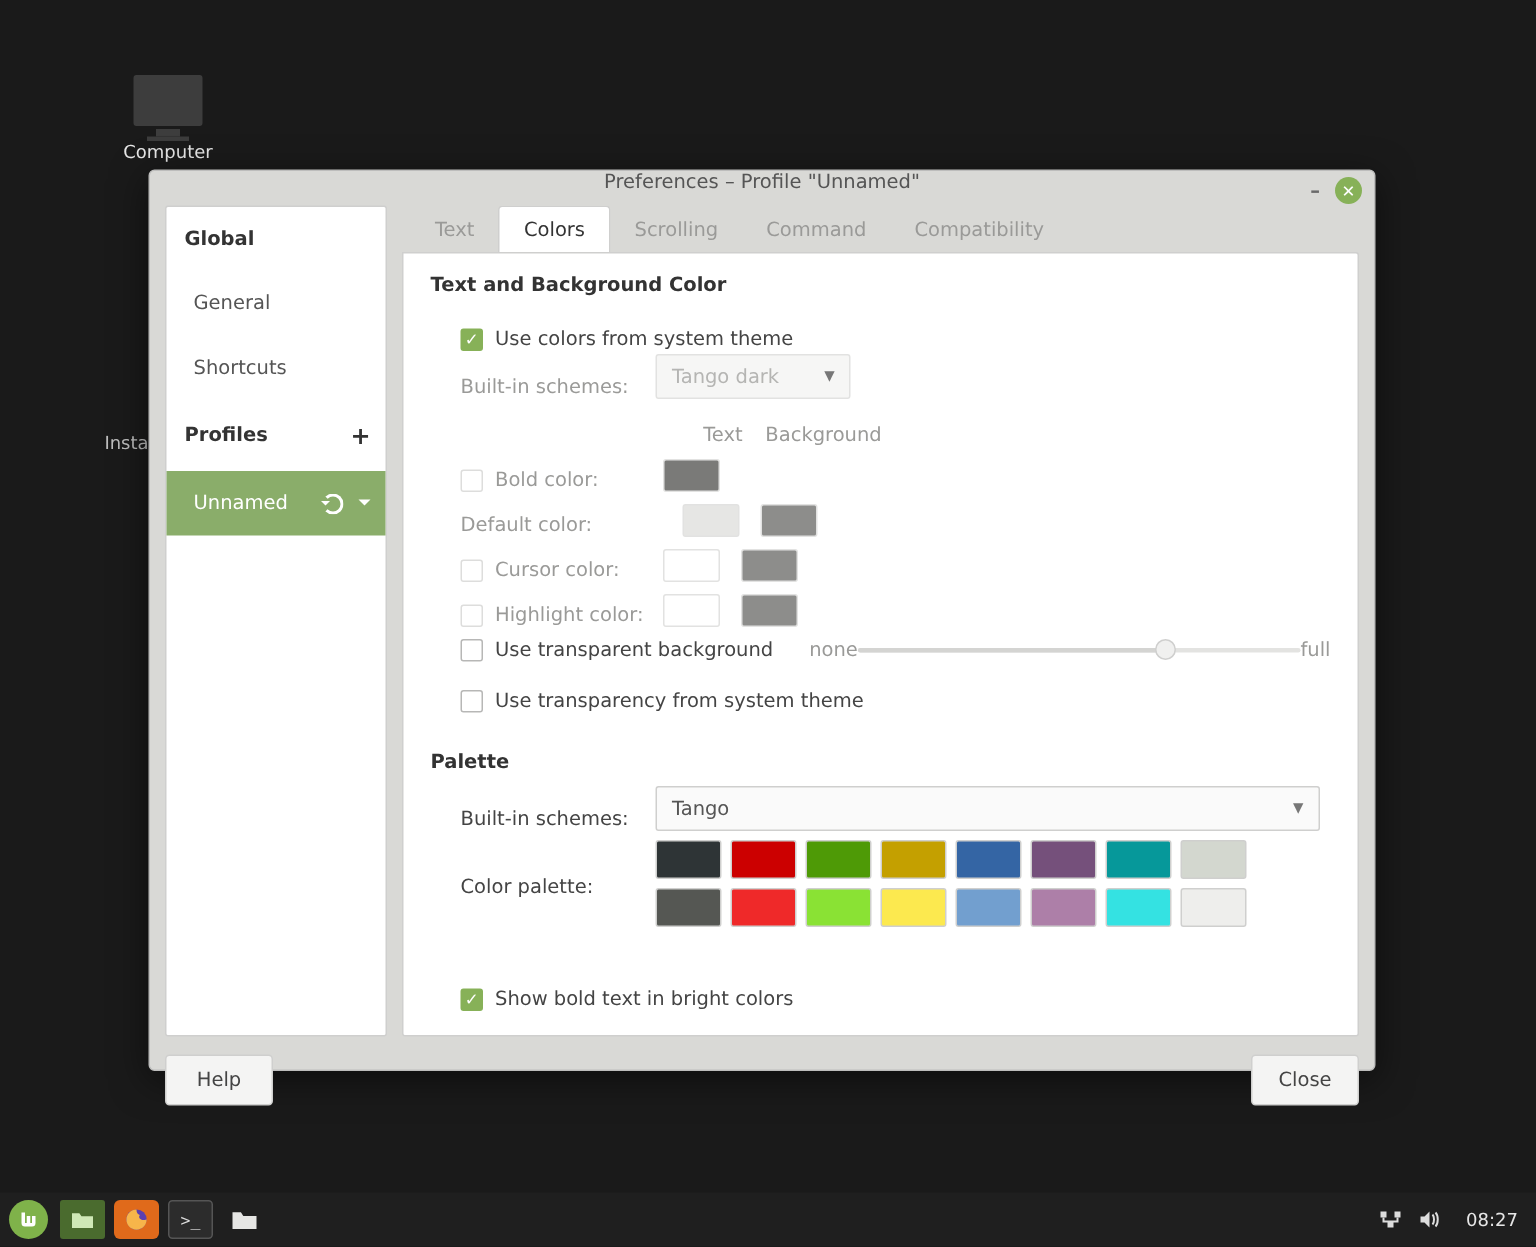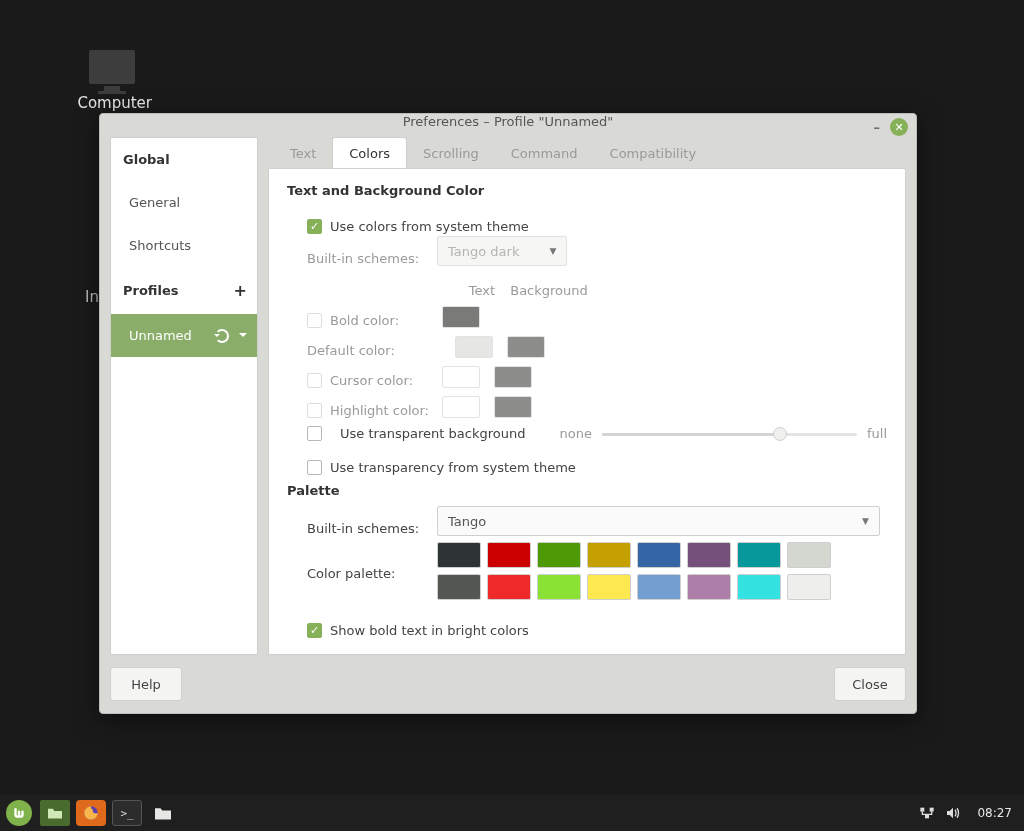--- a/index.html
+++ b/index.html
@@ -1,20 +1,20 @@
 <!DOCTYPE html>
 <html><head>
 <meta charset="utf-8">
 <style>
   html,body{margin:0;padding:0;width:1024px;height:831px;font-family:"DejaVu Sans","Ubuntu",sans-serif;font-size:13px;color:#3c3c3c;background:#111;overflow:hidden}
   *{box-sizing:border-box}
 
   
   .desktop{position:absolute;inset:0;background:#1a1a1a}
-  .desk-icon{position:absolute;text-align:right;color:#e6e6e6;font-size:15px;width:80px}
+  .desk-icon{position:absolute;text-align:center;color:#e6e6e6;font-size:12px;width:80px}
   .desk-icon .mon{width:46px;height:34px;background:#3d3d3d;margin:0 auto 2px;border-radius:2px}
   .desk-icon .stand{width:16px;height:5px;background:#3d3d3d;margin:0 auto}
   .desk-icon .base{width:28px;height:3px;background:#3d3d3d;margin:0 auto}
 
   
   .panel{position:absolute;left:0;right:0;bottom:0;height:36px;background:#1f1f1f;display:flex;align-items:center;padding:0 6px;color:#e6e6e6;font-size:12px}
   .panel .mint{width:26px;height:26px;border-radius:50%;background:#7fb24a;display:flex;align-items:center;justify-content:center;color:#fff;font-weight:bold;margin-right:8px}
   .panel .tb{width:30px;height:26px;margin-right:6px;display:flex;align-items:center;justify-content:center;border-radius:2px}
   .panel .spacer{flex:1}
   .panel .clock{margin-left:10px;margin-right:6px}
@@ -57,21 +57,21 @@
   .select .caret{color:#777;font-size:9px}
   .select.dis{color:#b5b5b3;border-color:#e2e2e1;background:#f6f6f5}
   .select.wide{width:443px;justify-content:space-between}
 
   .swatch{width:38px;height:22px;border:1px solid #cfcfce;border-radius:2px;background:#fff;display:inline-block}
   .swatch.dis{border-color:#e2e2e1}
 
   .hdr-text{width:54px;color:#9a9a98;text-align:center}
   .hdr-bg{width:80px;color:#9a9a98;text-align:center}
 
-  .slider-row{display:flex;align-items:flex-end;gap:10px;margin-top:8px}
+  .slider-row{display:flex;align-items:flex-start;margin-top:8px}
   .slider-lbl{color:#9a9a98}
   .slider{position:relative;width:360px;height:14px}
   .track{position:absolute;top:6px;left:0;right:0;height:3px;background:#e3e3e1;border-radius:2px}
   .fill{position:absolute;top:6px;left:0;width:69%;height:3px;background:#a7c48b;border-radius:2px}
   .thumb{position:absolute;top:0;left:67%;width:14px;height:14px;border-radius:50%;background:#fafafa;border:1px solid #cfcfce}
   .slider.dis .fill{background:#d4d4d2}
   .slider.dis .thumb{background:#f0f0ef}
 
   .palette-grid{display:grid;grid-template-columns:repeat(8,44px);grid-auto-rows:26px;gap:6px}
   .pc{border:1px solid #cfcfce;border-radius:2px}
@@ -204,21 +204,21 @@
                 <div class="thumb"></div>
             </div>
             <span class="slider-lbl">full</span>
           </div>
 
           <div class="row indent" style="margin-top:6px">
             <span class="chk"></span>
             <span class="lbl dark" style="width:auto">Use transparency from system theme</span>
           </div>
 
-          <div class="sec-title" style="margin-top:8px">Palette</div>
+          <div class="sec-title" style="margin-top:26px">Palette</div>
 
           <div class="row indent">
             <span class="lbl dark">Built-in schemes:</span>
             <span class="select wide">
               <span>Tango</span>
               <span class="caret">▼</span>
             </span>
           </div>
 
           <div class="row indent" style="align-items:center;margin-top:6px">
@@ -236,21 +236,21 @@
                 <div class="pc" style="background: rgb(239, 41, 41);"></div>
                 <div class="pc" style="background: rgb(138, 226, 52);"></div>
                 <div class="pc" style="background: rgb(252, 233, 79);"></div>
                 <div class="pc" style="background: rgb(114, 159, 207);"></div>
                 <div class="pc" style="background: rgb(173, 127, 168);"></div>
                 <div class="pc" style="background: rgb(52, 226, 226);"></div>
                 <div class="pc" style="background: rgb(238, 238, 236);"></div>
               </div>
           </div>
 
-          <div class="row indent" style="margin-top:10px">
+          <div class="row indent" style="margin-top:28px">
             <span class="chk on"></span>
             <span class="lbl dark" style="width:auto">Show bold text in bright colors</span>
           </div>
 
         </div>
       </div>
     </div>
 
     <div class="footer">
       <div class="btn">

